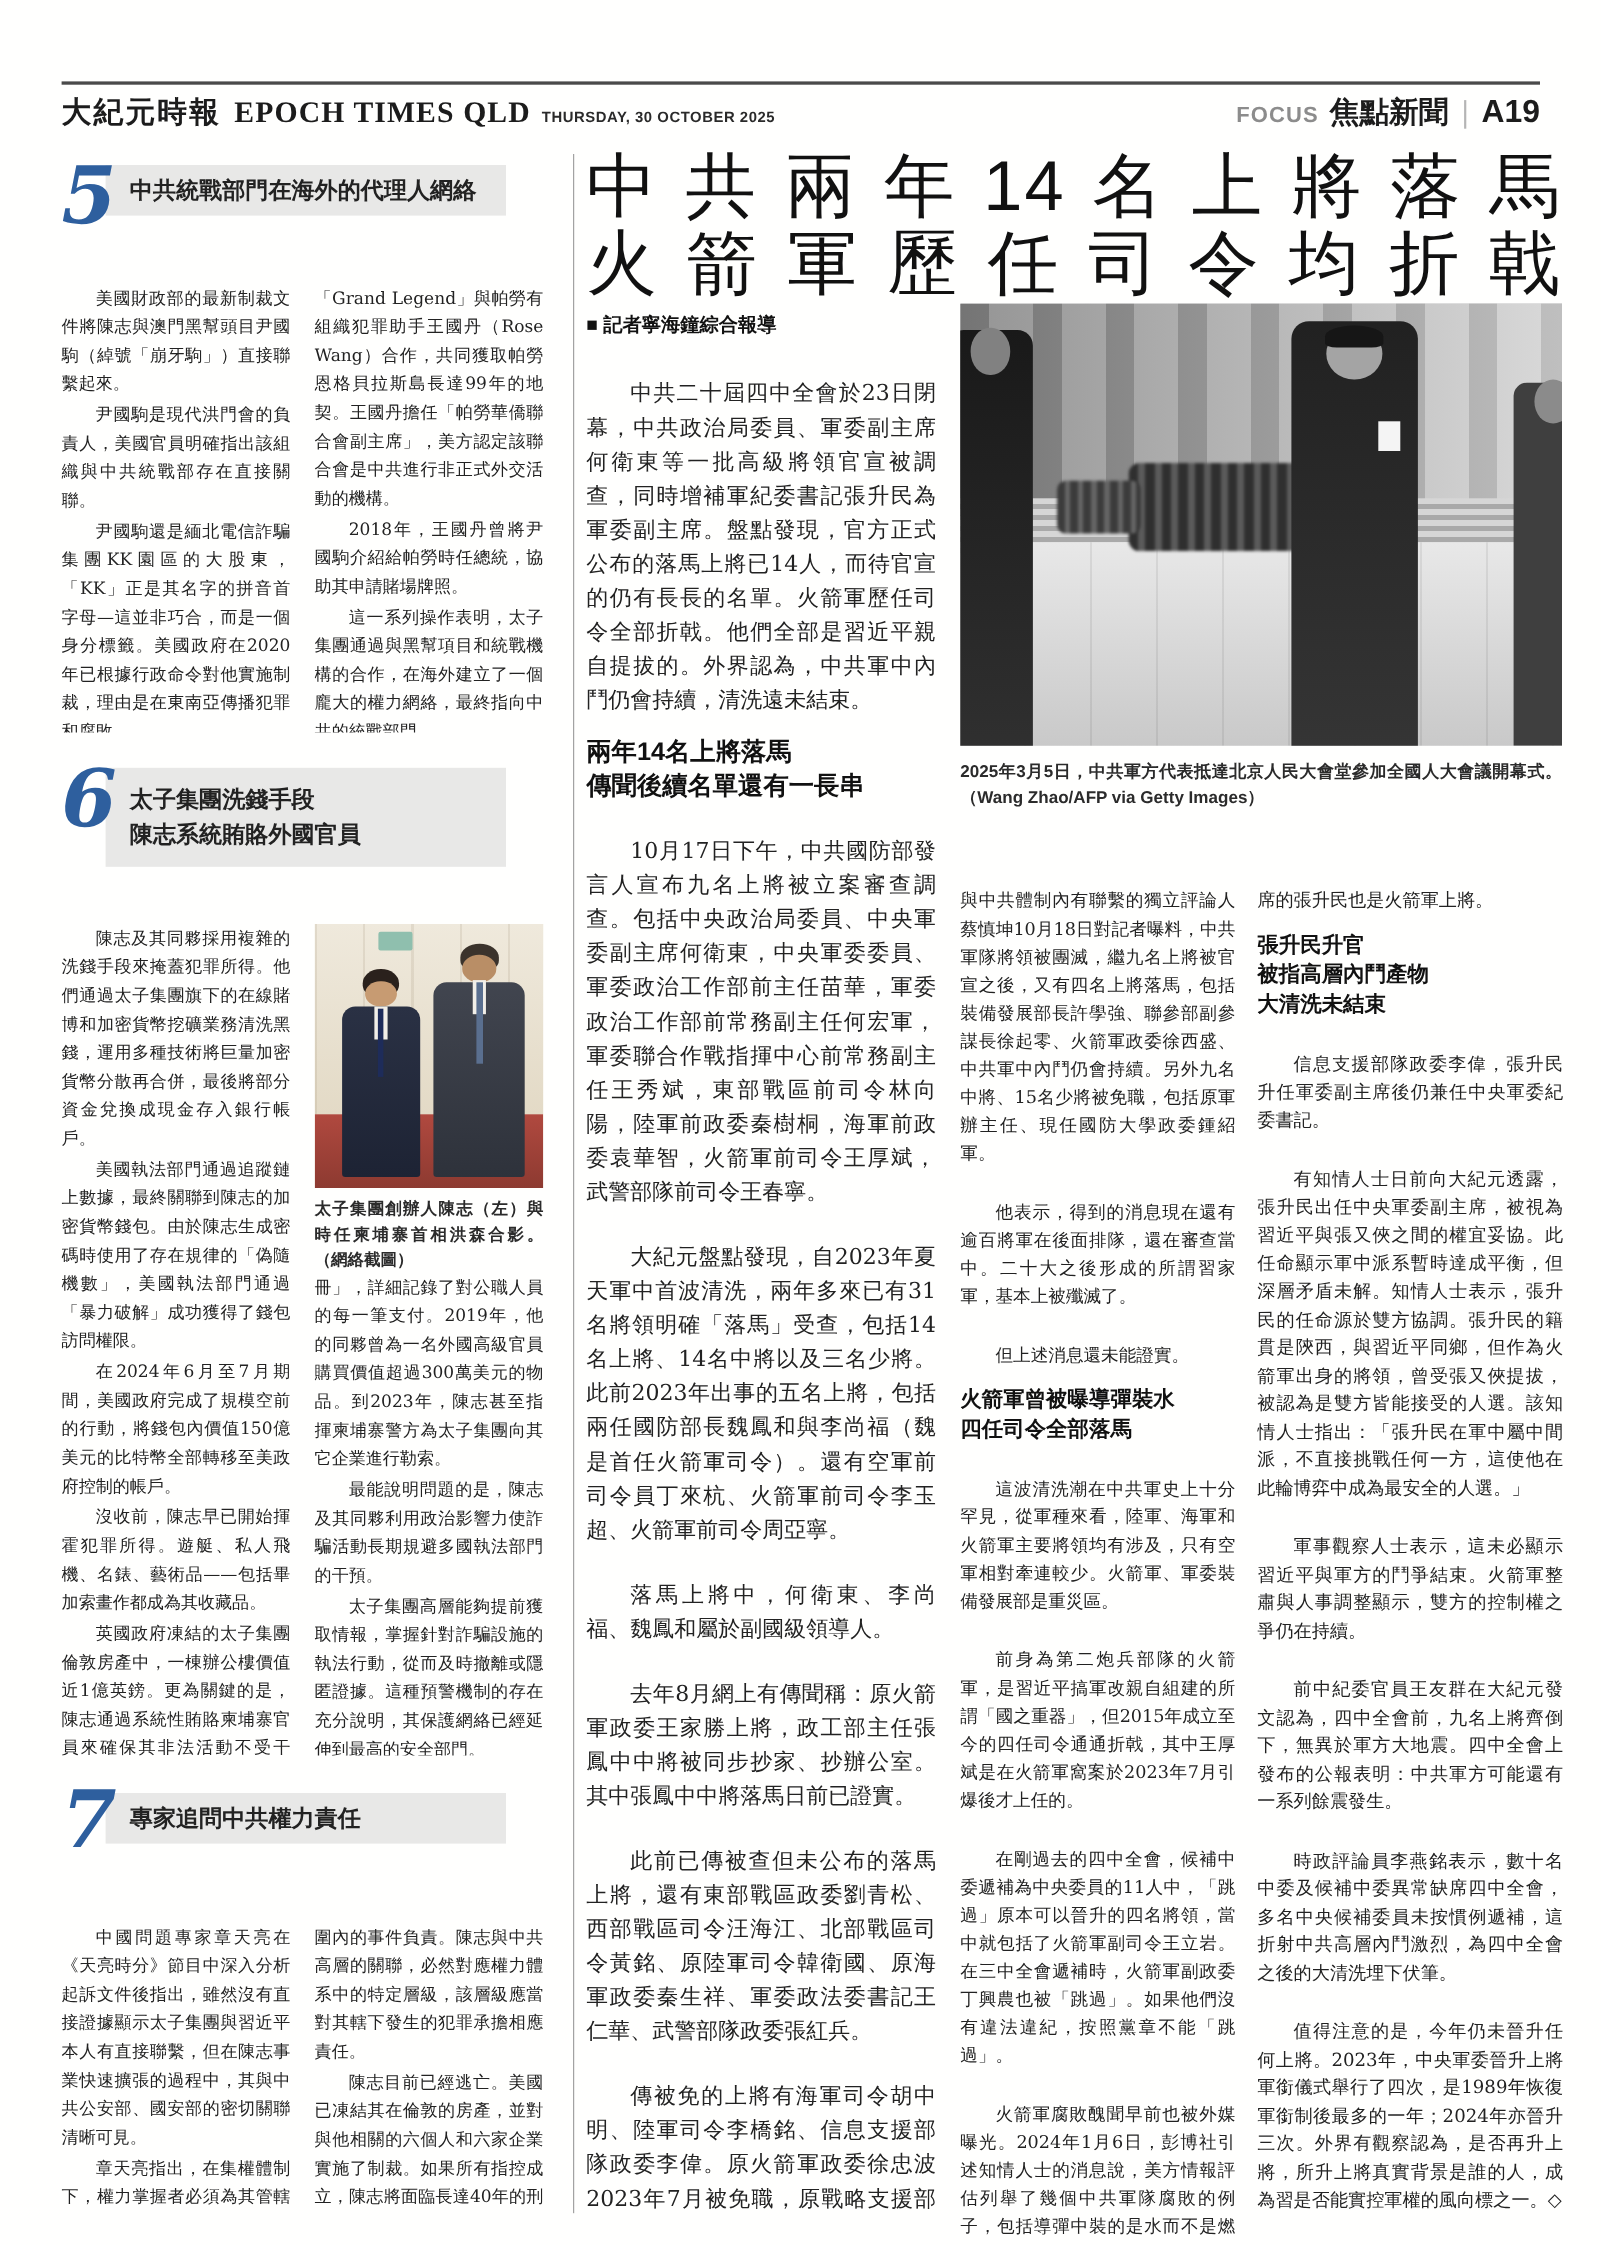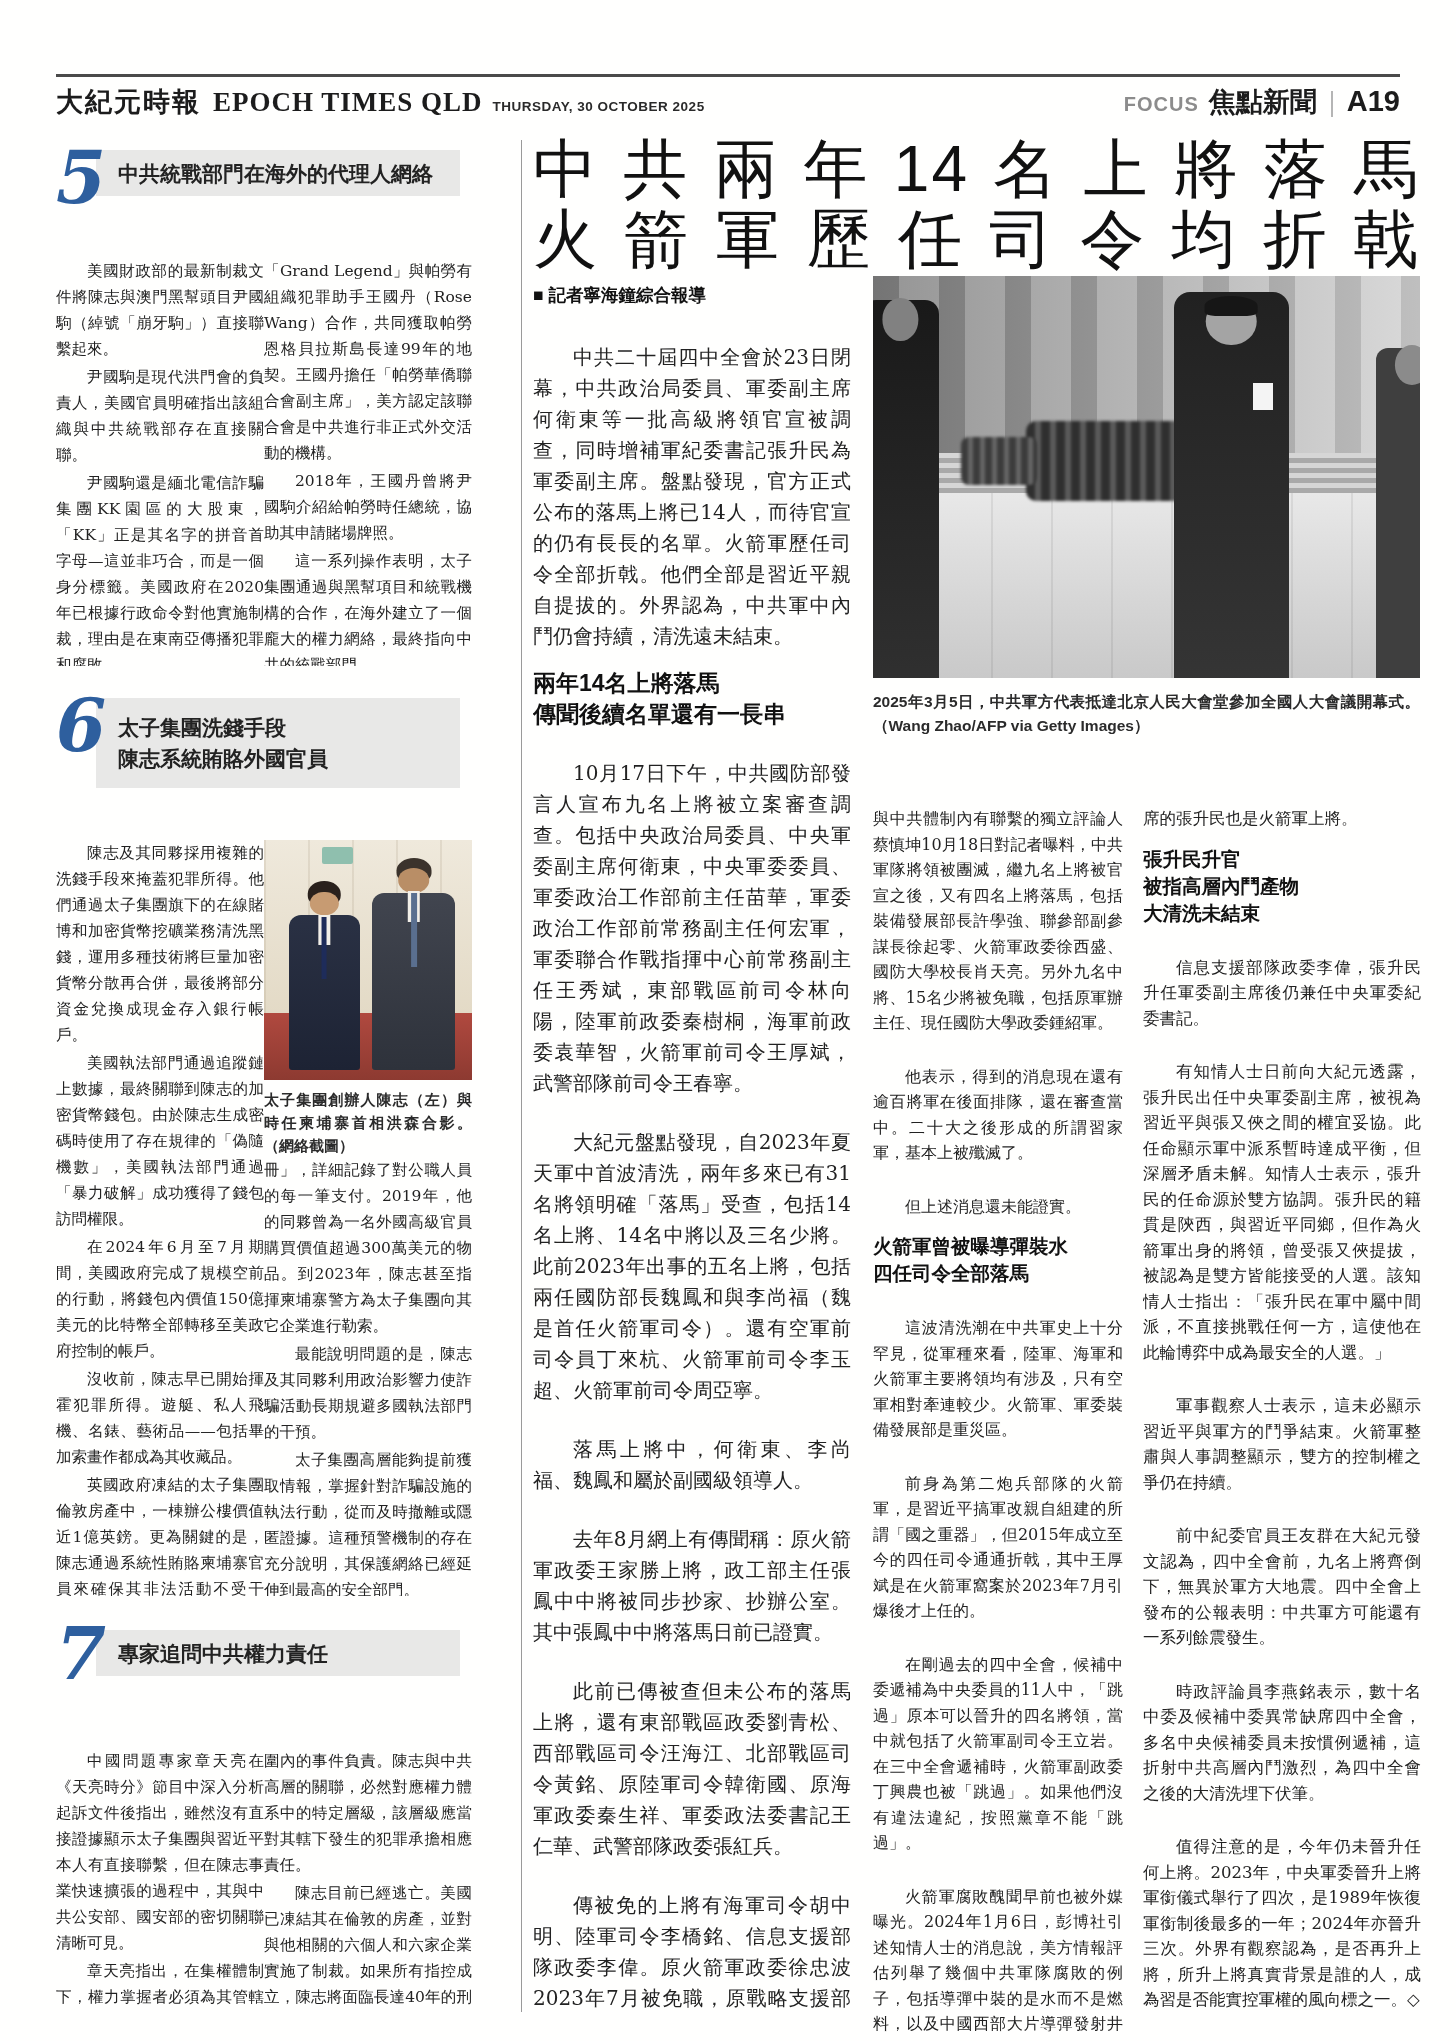--- a/index.html
+++ b/index.html
@@ -17,21 +17,21 @@
   .mh-focus { font-family:"Liberation Sans",sans-serif; font-weight:800; font-size:20px; color:#8c8c8c; letter-spacing:1px; margin-right:10px; }
   .mh-secn { font-family:"Liberation Sans",sans-serif; font-weight:900; font-size:27px; }
   .mh-bar { display:inline-block; width:2px; height:26px; background:#b5b5b5; margin:0 14px; align-self:center; }
   .mh-page { font-family:"Liberation Sans",sans-serif; font-weight:900; font-size:29px; }
 
   
   .vdivider { position:absolute; left:521px; top:140px; width:1px; height:1872px; background:#9a9a9a; }
   .sec-num { position:absolute; font-family:"DejaVu Serif",serif; font-style:italic; font-weight:700; font-size:72px; color:#2e5f9e; line-height:1; z-index:2; }
   .sec-band { position:absolute; left:96px; width:364px; background:#e8e8e7; display:flex; flex-direction:column; justify-content:center; padding-left:22px; }
   .sec-band .t { font-family:"Liberation Sans",sans-serif; font-weight:800; font-size:21px; color:#222; line-height:31px; }
-  .sec-cols { position:absolute; left:56px; width:456px; display:flex; overflow:hidden; }
+  .sec-cols { position:absolute; left:56px; width:456px; display:flex; gap:22px; overflow:hidden; }
   .scol { width:208px; overflow:hidden; }
   .scol .para, .mcol .para { font-size:15.5px; line-height:26px; text-align:justify; text-indent:2em; color:#222; }
   .scol .para { margin-bottom:2px; }
   .scol .para.noindent, .mcol .para.noindent { text-indent:0; }
 
   
   .s6-photo { position:relative; width:208px; height:240px; overflow:hidden; background:#eae3d4; }
   .s6-wall { position:absolute; inset:0 0 28% 0; background:linear-gradient(#efe9dc,#e3dac6); }
   .s6-wall:after { content:""; position:absolute; inset:0; background:repeating-linear-gradient(90deg, rgba(120,100,70,.12) 0 2px, transparent 2px 44px); }
   .s6-sign { position:absolute; left:28%; top:3%; width:15%; height:7%; background:#8fbfae; border-radius:2px; }
@@ -207,21 +207,21 @@
       <div class="cap"></div>
       <div class="badge"></div>
     </div>
     <div class="mp-figR">
         <div class="head"></div>
       </div>
   </div>
   <p class="caption main-caption">2025年3月5日，中共軍方代表抵達北京人民大會堂參加全國人大會議開幕式。（Wang Zhao/AFP via Getty Images）</p>
 
   <div class="mcol" id="main-col2">
-      <p class="para noindent">與中共體制內有聯繫的獨立評論人蔡慎坤10月18日對記者曝料，中共軍隊將領被團滅，繼九名上將被官宣之後，又有四名上將落馬，包括裝備發展部長許學強、聯參部副參謀長徐起零、火箭軍政委徐西盛、國防大學校長肖天亮。另外九名中將、15名少將被免職，包括原軍辦主任、現任國防大學政委鍾紹軍。</p>
+      <p class="para noindent">與中共體制內有聯繫的獨立評論人蔡慎坤10月18日對記者曝料，中共軍隊將領被團滅，繼九名上將被官宣之後，又有四名上將落馬，包括裝備發展部長許學強、聯參部副參謀長徐起零、火箭軍政委徐西盛、中共軍中內鬥仍會持續。另外九名中將、15名少將被免職，包括原軍辦主任、現任國防大學政委鍾紹軍。</p>
       <p class="para">他表示，得到的消息現在還有逾百將軍在後面排隊，還在審查當中。二十大之後形成的所謂習家軍，基本上被殲滅了。</p>
       <p class="para">但上述消息還未能證實。</p>
       <h4 class="subhead">火箭軍曾被曝導彈裝水<br>四任司令全部落馬</h4>
       <p class="para">這波清洗潮在中共軍史上十分罕見，從軍種來看，陸軍、海軍和火箭軍主要將領均有涉及，只有空軍相對牽連較少。火箭軍、軍委裝備發展部是重災區。</p>
       <p class="para">前身為第二炮兵部隊的火箭軍，是習近平搞軍改親自組建的所謂「國之重器」，但2015年成立至今的四任司令通通折戟，其中王厚斌是在火箭軍窩案於2023年7月引爆後才上任的。</p>
       <p class="para">在剛過去的四中全會，候補中委遞補為中央委員的11人中，「跳過」原本可以晉升的四名將領，當中就包括了火箭軍副司令王立岩。在三中全會遞補時，火箭軍副政委丁興農也被「跳過」。如果他們沒有違法違紀，按照黨章不能「跳過」。</p>
       <p class="para">火箭軍腐敗醜聞早前也被外媒曝光。2024年1月6日，彭博社引述知情人士的消息說，美方情報評估列舉了幾個中共軍隊腐敗的例子，包括導彈中裝的是水而不是燃料，以及中國西部大片導彈發射井的蓋子無法有效開啟。</p>
       <p class="para">儘管火箭軍是當前腐敗「重災區」，現任國防大學政委鍾紹軍</p>
     </div>
   <div class="mcol" id="main-col3">

